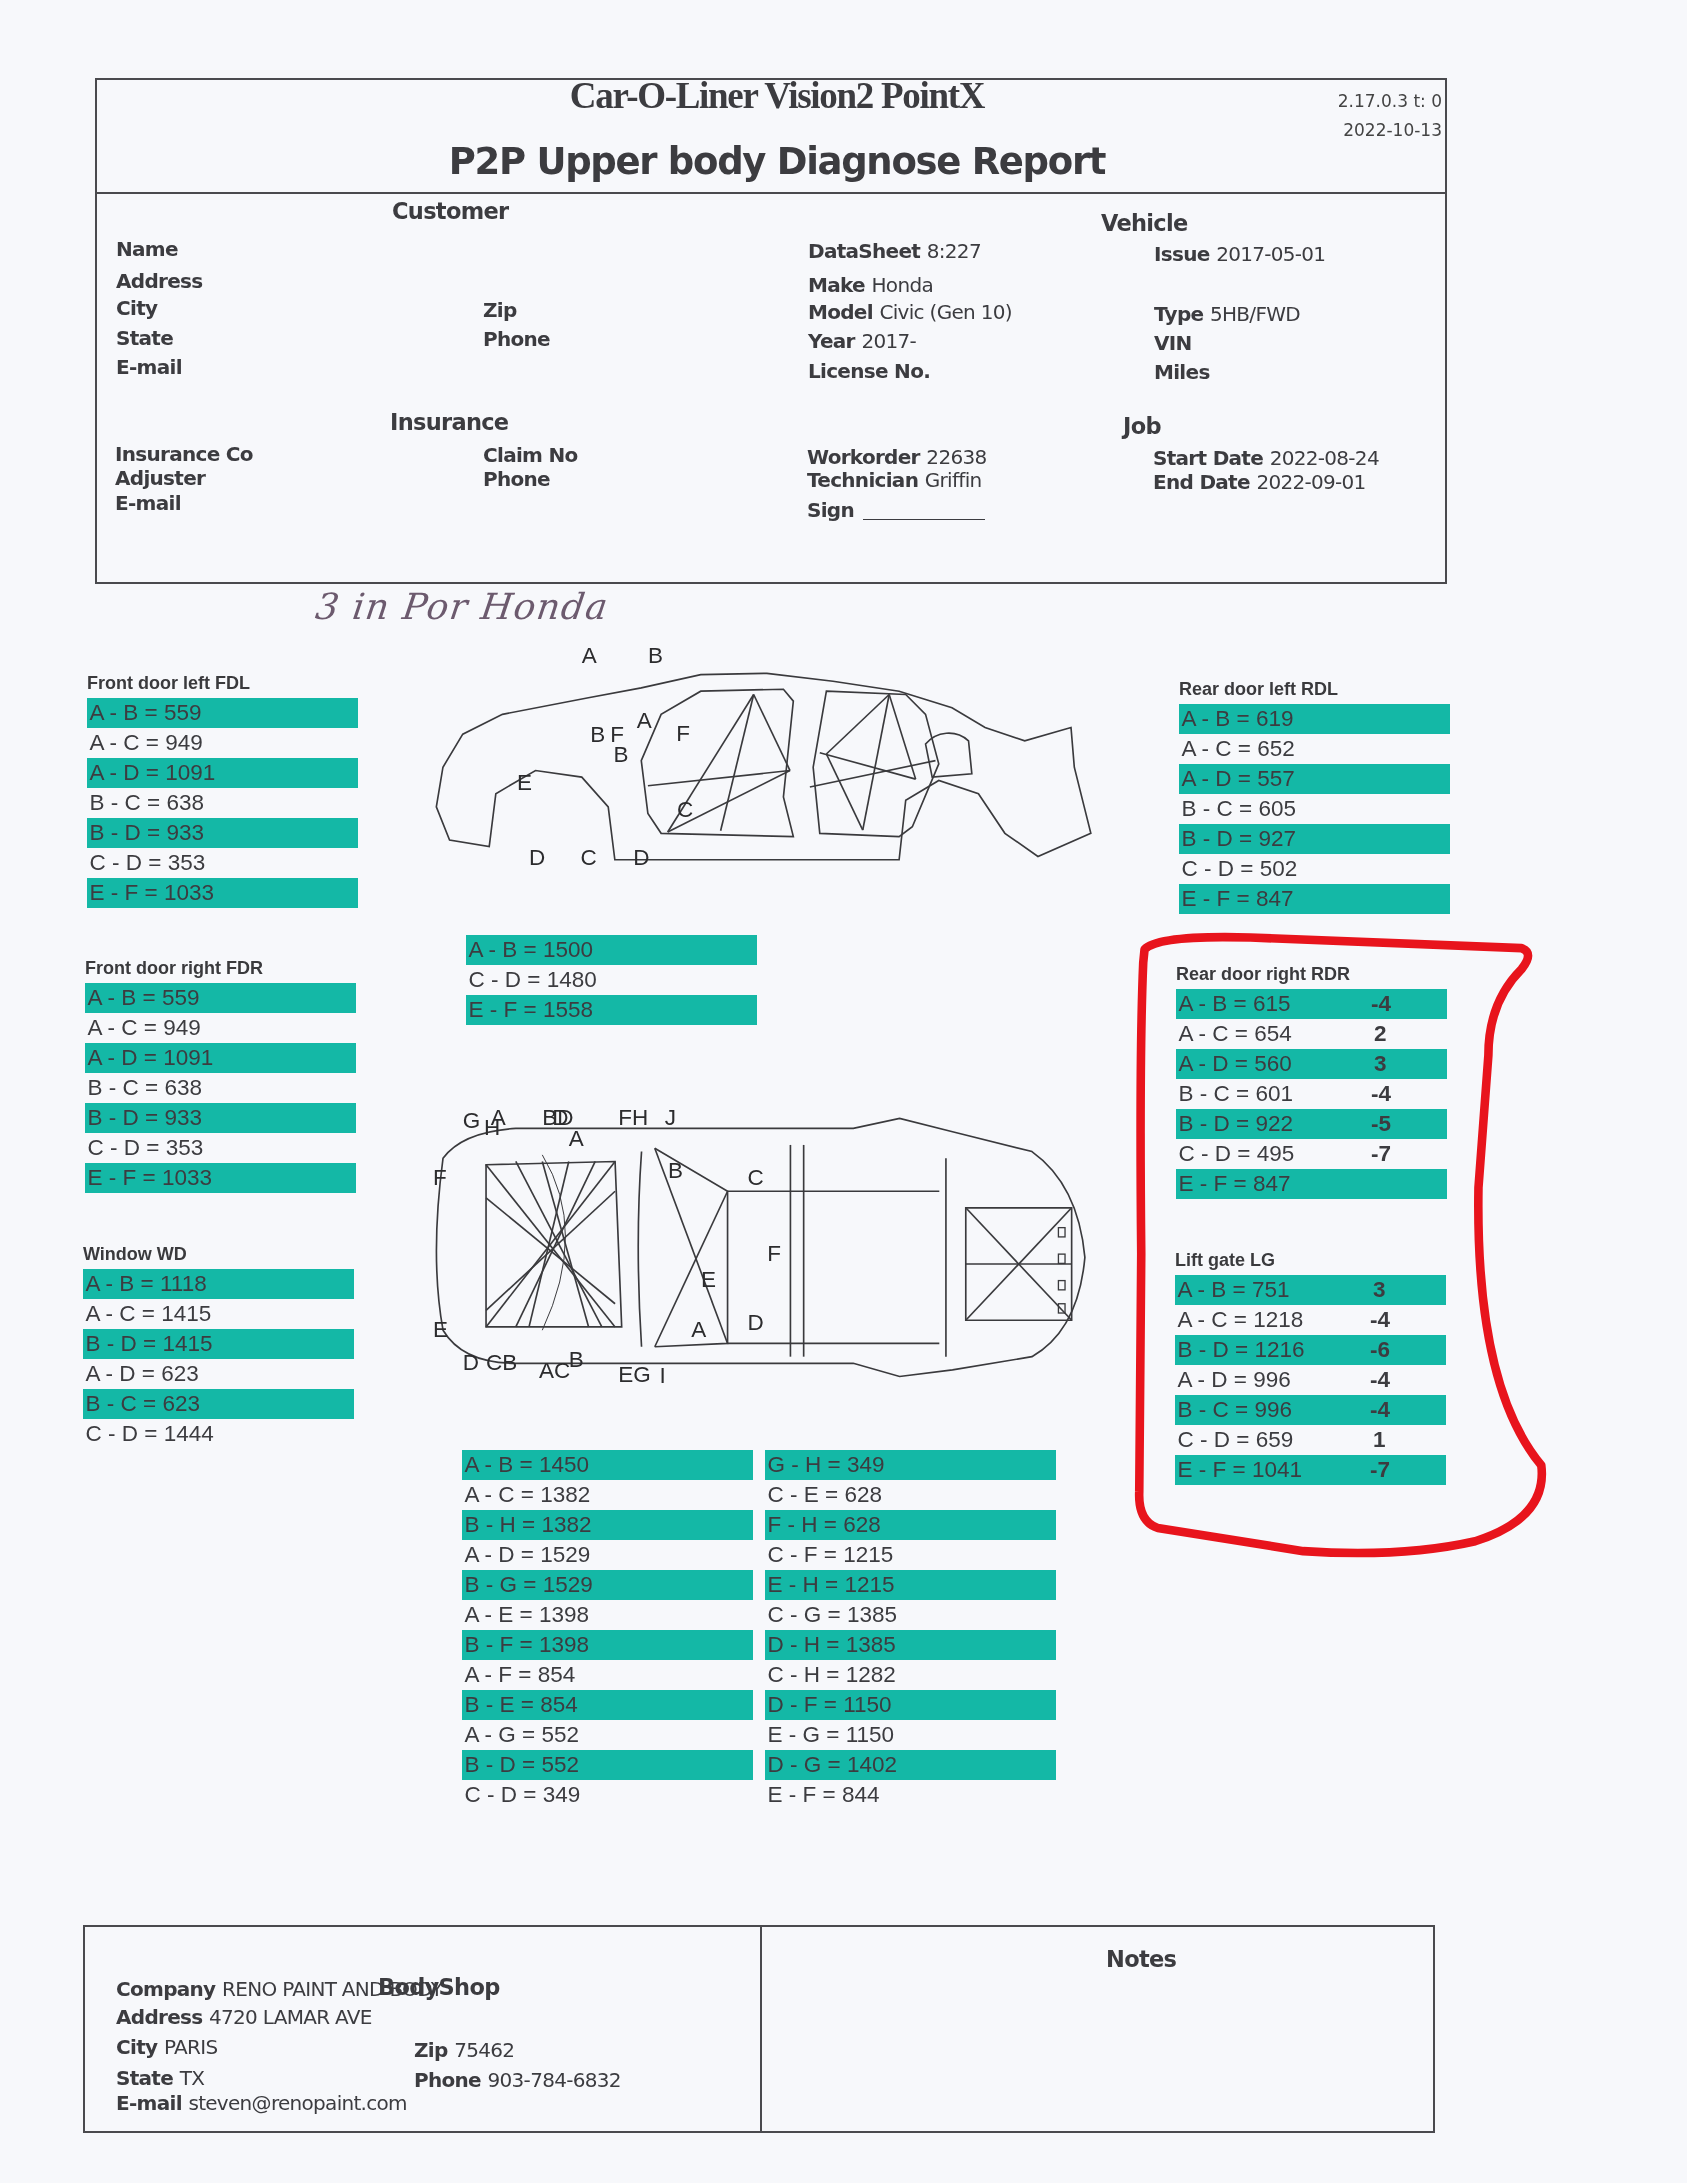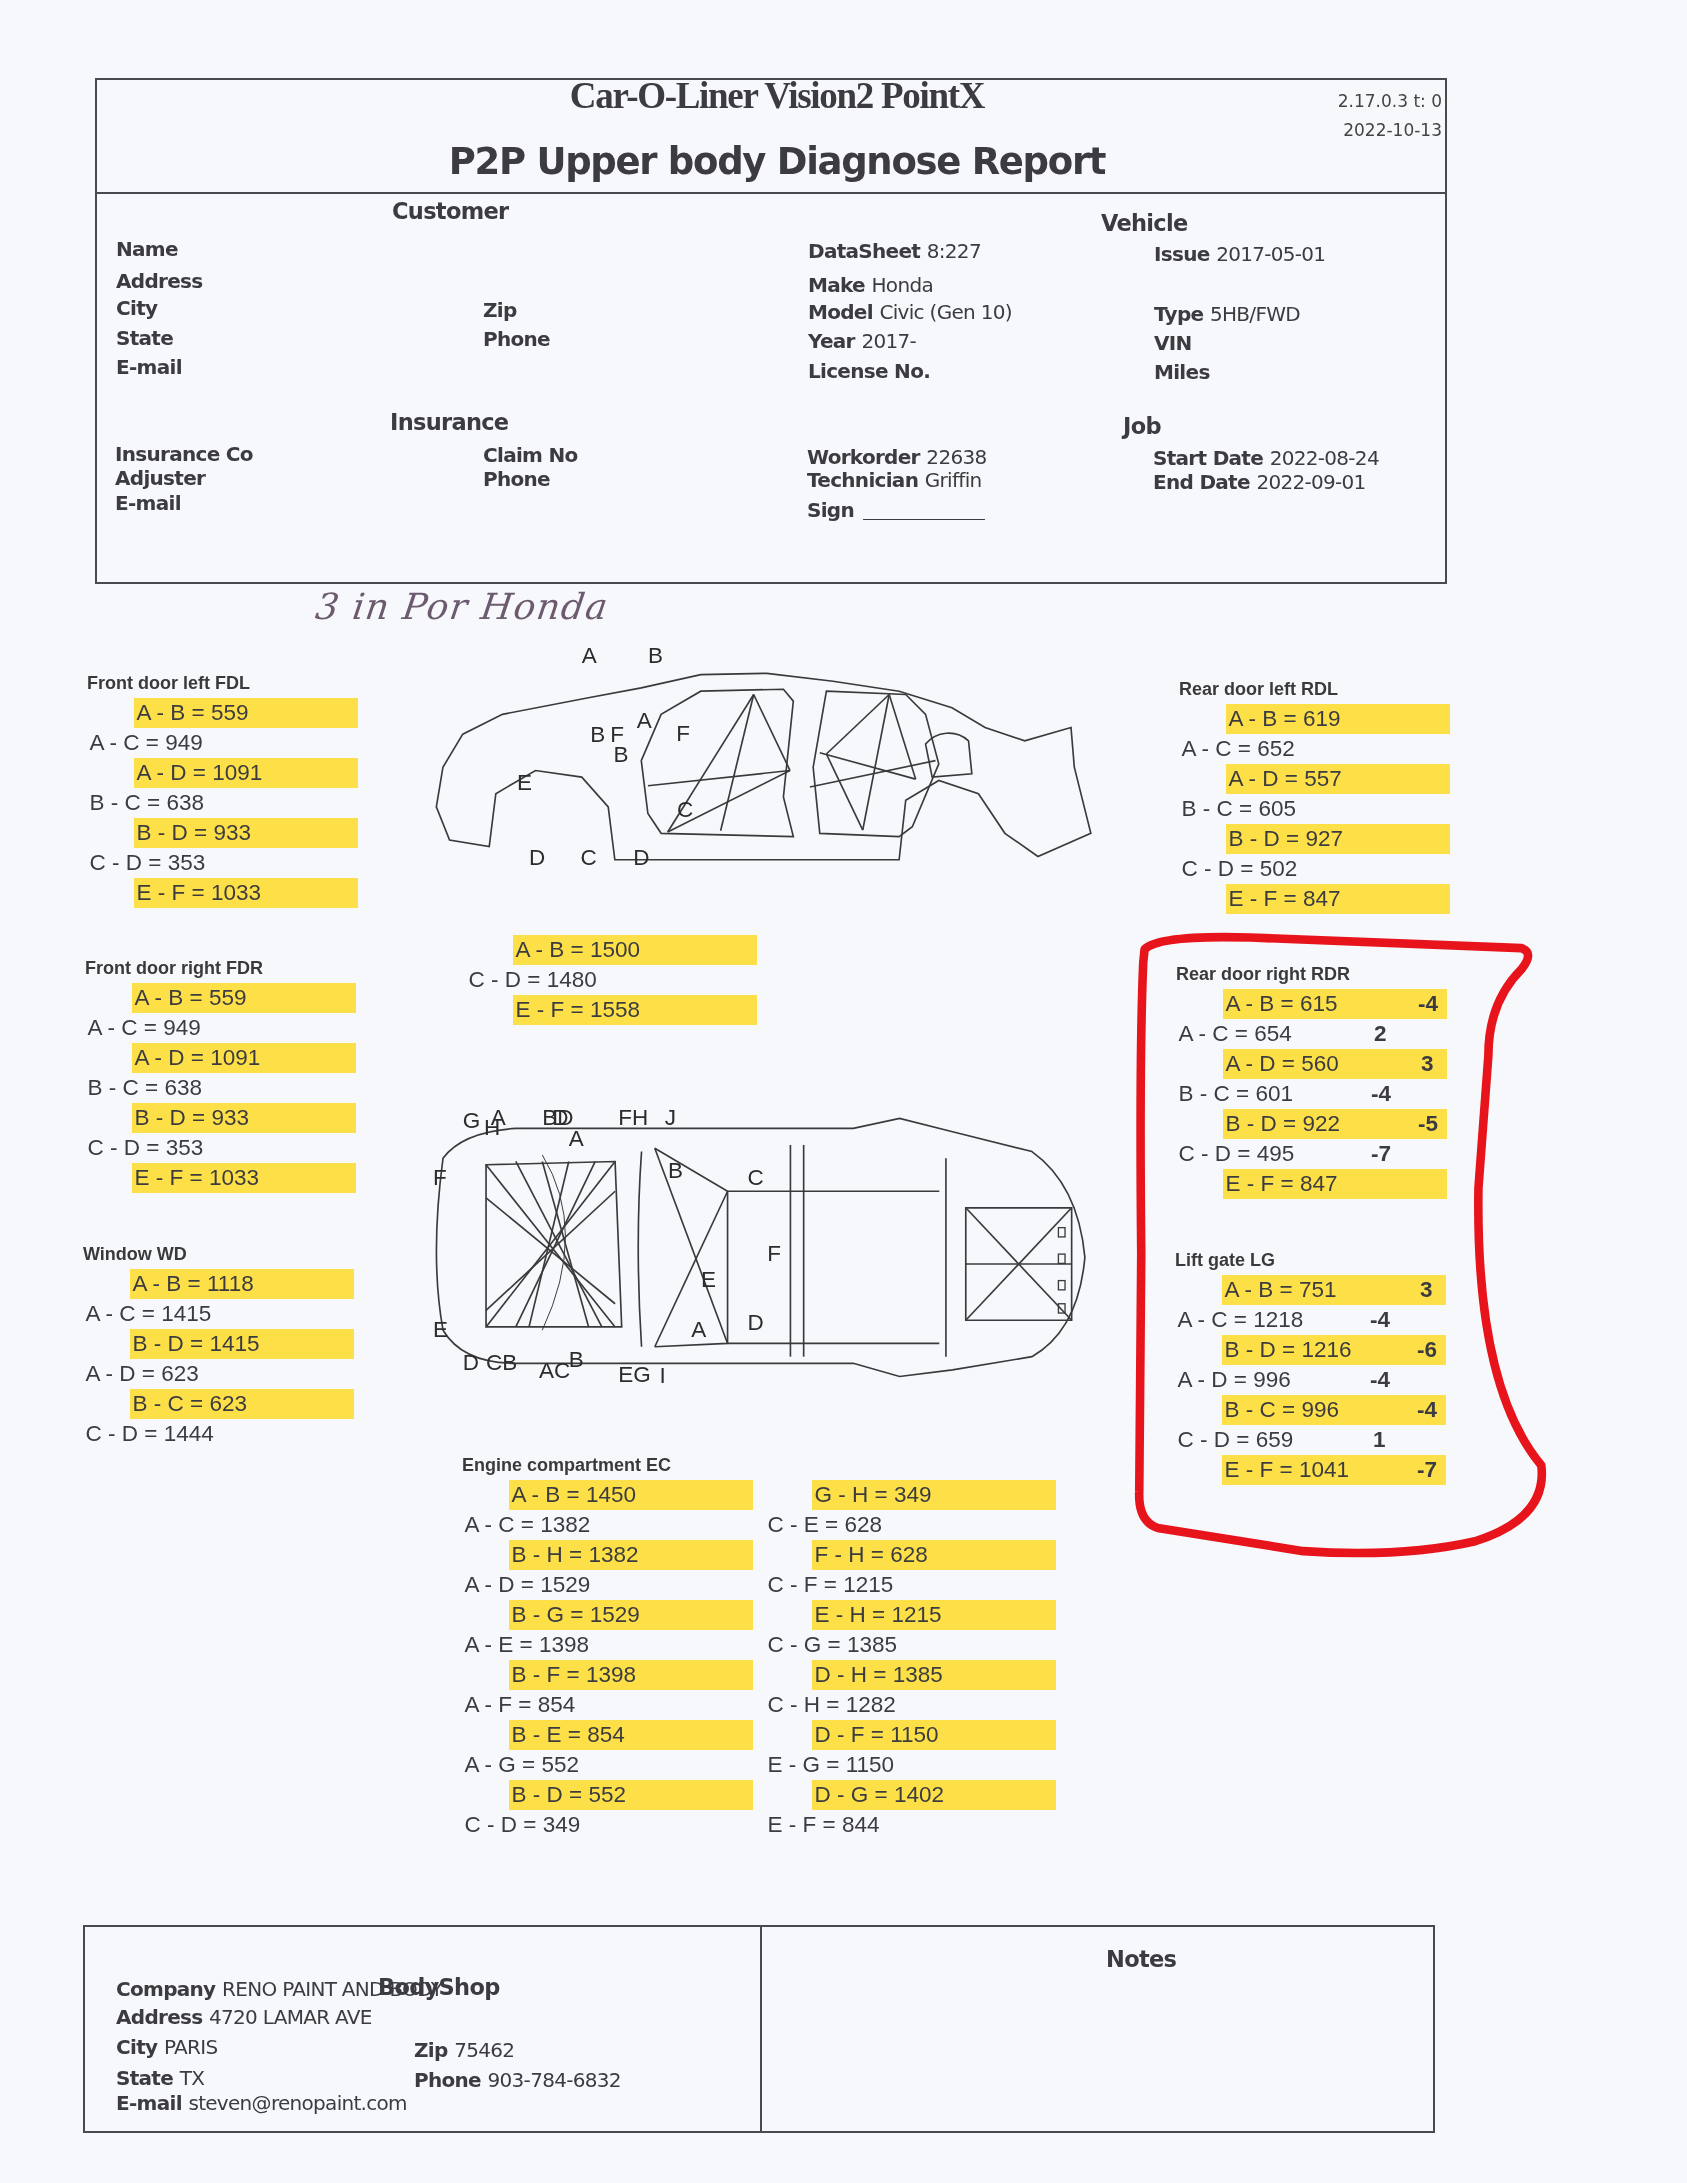--- a/index.html
+++ b/index.html
@@ -17,21 +17,21 @@
   .sect-head { font-family: "DejaVu Sans", sans-serif; font-weight: bold; font-size: 22.5px; color: #3c3c40; letter-spacing: -0.7px; }
   .lbl { font-family: "DejaVu Sans", sans-serif; font-weight: bold; font-size: 20px; color: #3c3c40; letter-spacing: -0.7px; white-space: nowrap; }
   .lbl .v { font-weight: normal; margin-left: 6.6px; }
 
   .handwriting { font-family: "DejaVu Serif", serif; font-style: italic; font-size: 36px; color: #6c5a6e; letter-spacing: 1.3px; left: 316px; top: 586px; transform: skewX(-8deg); }
 
   
   .mtable { position: absolute; }
   .mtable .mhead { font-family: "Liberation Sans", sans-serif; font-weight: bold; font-size: 18px; color: #3a3a3d; height: 30px; line-height: 30px; white-space: nowrap; }
   .mrow { height: 30px; line-height: 30px; font-size: 22.5px; color: #3c3c40; position: relative; white-space: nowrap; padding-left: 2.6px; }
-  .mrow.shade { background: #fde047; margin-left: 47px; }
+  .mrow.shade { background: #14b8a6; }
   .mrow .dev { position: absolute; font-weight: bold; }
 
   .two-col { display: flex; gap: 12px; }
   .two-col .col { width: 291px; }
 
   
   #red-circle { left: 1118px; top: 923px; width: 430px; height: 648px; }
 
   
   #bottom-box { left: 83px; top: 1925px; width: 1352px; height: 208px; border: 2px solid #4a4a4e; }
@@ -244,21 +244,20 @@
   <div class="two-col">
     <div class="col">
       <div class="mrow shade">A - B = 1500</div>
       <div class="mrow">C - D = 1480</div>
       <div class="mrow shade">E - F = 1558</div>
     </div>
   </div>
 </div>
 
 <div class="mtable" style="left:462px;top:1450px;">
-  <div class="mhead">Engine compartment EC</div>
   <div class="two-col">
     <div class="col">
       <div class="mrow shade">A - B = 1450</div>
       <div class="mrow">A - C = 1382</div>
       <div class="mrow shade">B - H = 1382</div>
       <div class="mrow">A - D = 1529</div>
       <div class="mrow shade">B - G = 1529</div>
       <div class="mrow">A - E = 1398</div>
       <div class="mrow shade">B - F = 1398</div>
       <div class="mrow">A - F = 854</div>

